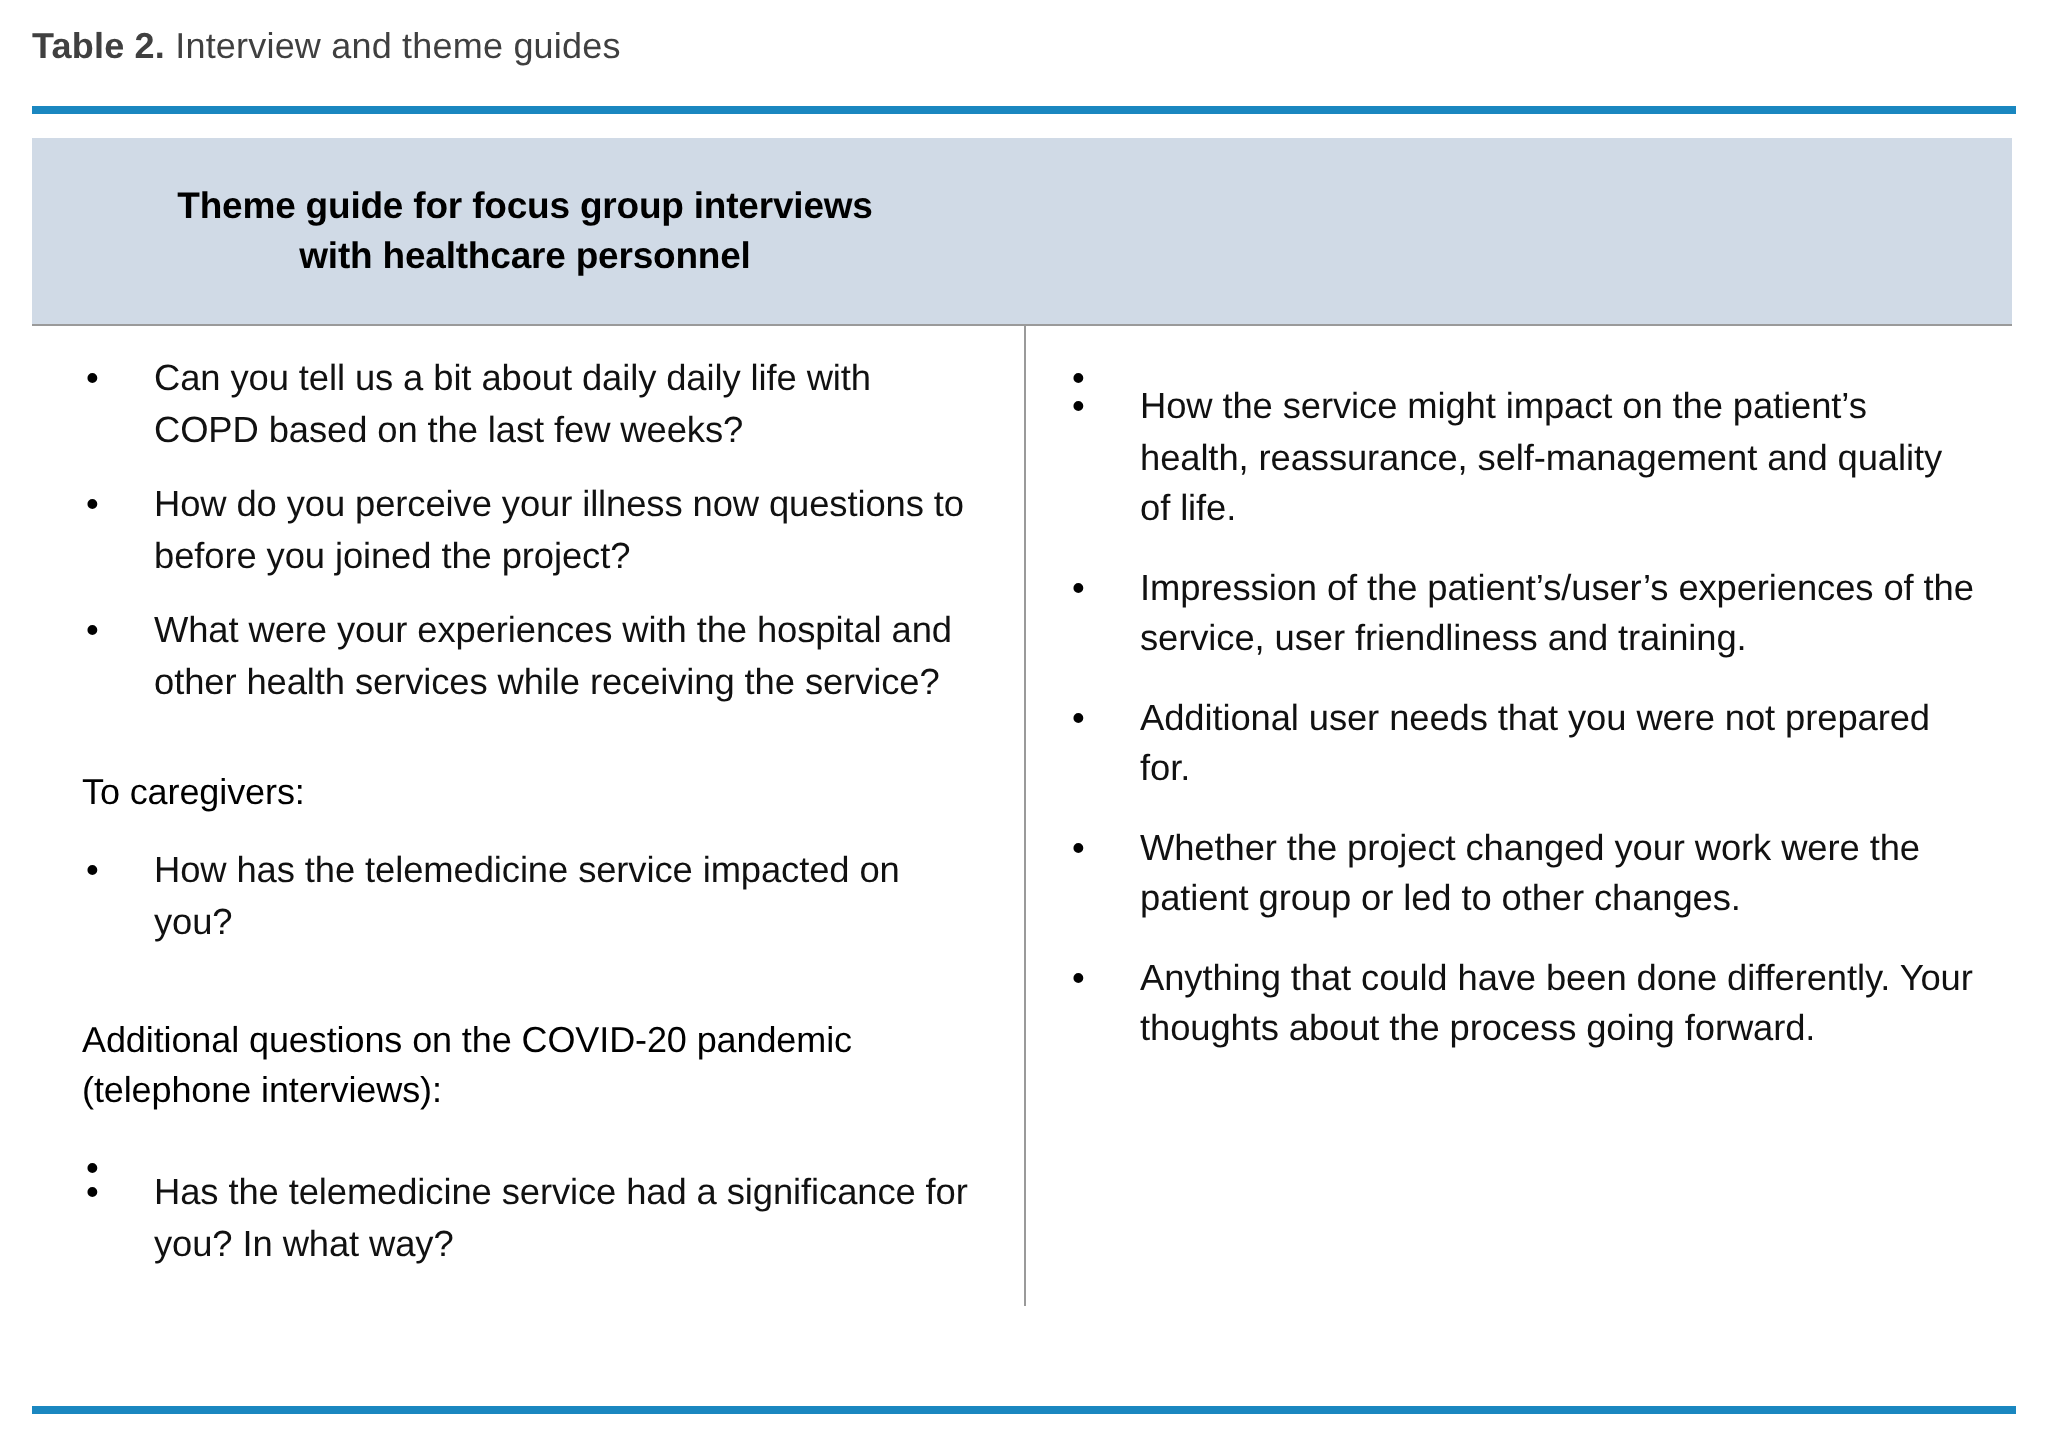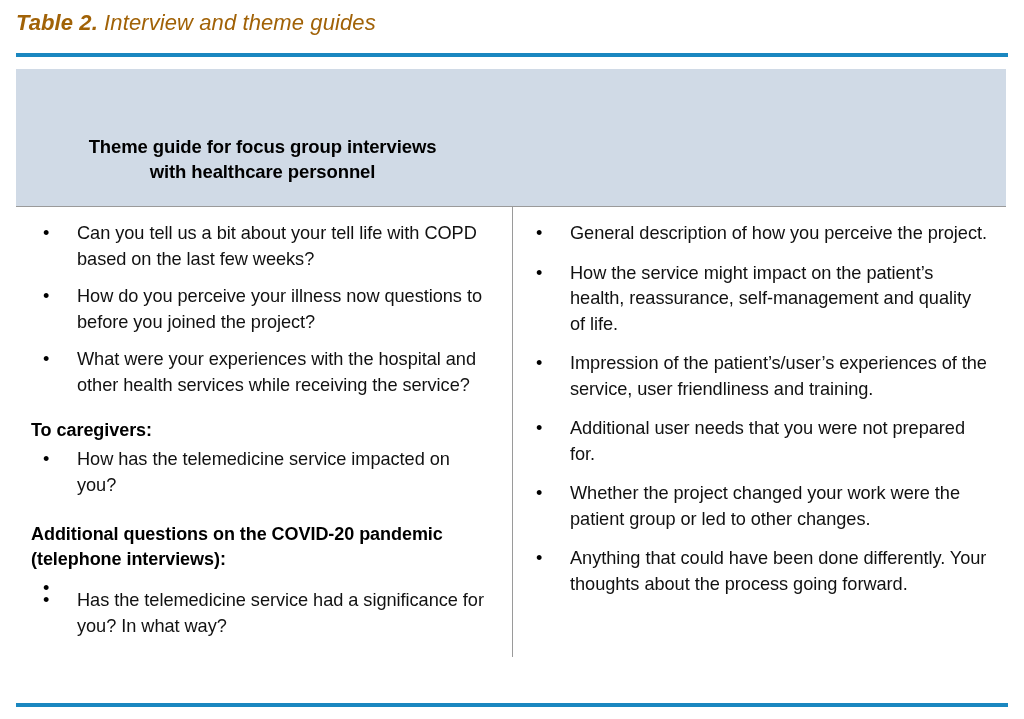--- a/index.html
+++ b/index.html
@@ -22,26 +22,25 @@
     overflow: hidden;
     box-sizing: border-box;
   }
 
   
   .caption {
     position: absolute;
     left: 16px;
     top: 10px;
     width: 992px;
-    font-size: 22px;
+    font-size: 18px;
     line-height: 26px;
-    color: #a16207;
+    color: #404040;
     letter-spacing: 0.1px;
     white-space: nowrap;
-    font-style: italic;
   }
   .caption .caption-label {
     font-weight: bold;
   }
   .caption .caption-text {
     font-weight: normal;
   }
 
   
   .rule-top {
@@ -83,21 +82,20 @@
     line-height: 25px;
     color: #000000;
     letter-spacing: -0.1px;
   }
   .header-cell.left {
     width: 497px;
     border-right: 1.5px solid #9a9a9a;
   }
   .header-cell.right {
     width: 493px;
-    margin-top: 44px;
   }
 
   
   .body-row {
     display: flex;
     align-items: stretch;
   }
   .body-cell {
     box-sizing: border-box;
   }
@@ -105,26 +103,26 @@
     width: 497px;
     border-right: 1.5px solid #9a9a9a;
     padding: 14px 22px 18px 0;
   }
   .body-cell.right {
     width: 493px;
     padding: 14px 18px 18px 0;
   }
 
   .subhead {
-    font-weight: bold;
+    font-weight: normal;
     font-size: 18px;
     line-height: 25px;
     color: #000000;
     letter-spacing: -0.05px;
-    margin: 0;
+    margin: 10px;
   }
   .left-inner { padding-left: 15px; }
   .right-inner { padding-left: 11px; }
 
   .bullet-list {
     list-style: none;
     margin: 0;
     padding: 0;
   }
   .bullet-item {
@@ -172,21 +170,21 @@
     </div>
 
     <div class="body-row">
 
       <div class="body-cell left">
         <div class="left-inner">
 
           <ul class="bullet-list">
             <li class="bullet-item">
               <span class="dot">•</span>
-              <span>Can you tell us a bit about your tell life with COPD based on the last few weeks?</span>
+              <span>Can you tell us a bit about daily daily life with COPD based on the last few weeks?</span>
             </li>
             <li class="gap-between-bullets"></li>
             <li class="bullet-item">
               <span class="dot">•</span>
               <span>How do you perceive your illness now questions to before you joined the project?</span>
             </li>
             <li class="gap-between-bullets"></li>
             <li class="bullet-item">
               <span class="dot">•</span>
               <span>What were your experiences with the hospital and other health services while receiving the service?</span>
@@ -224,21 +222,20 @@
           </ul>
 
         </div>
       </div>
 
       <div class="body-cell right">
         <div class="right-inner">
           <ul class="bullet-list">
             <li class="bullet-item">
               <span class="dot">•</span>
-              <span>General description of how you perceive the project.</span>
             </li>
             <li class="gap-right-bullets"></li>
             <li class="bullet-item">
               <span class="dot">•</span>
               <span>How the service might impact on the patient’s health, reassurance, self-management and quality of life.</span>
             </li>
             <li class="gap-right-bullets"></li>
             <li class="bullet-item">
               <span class="dot">•</span>
               <span>Impression of the patient’s/user’s experiences of the service, user friendliness and training.</span>

